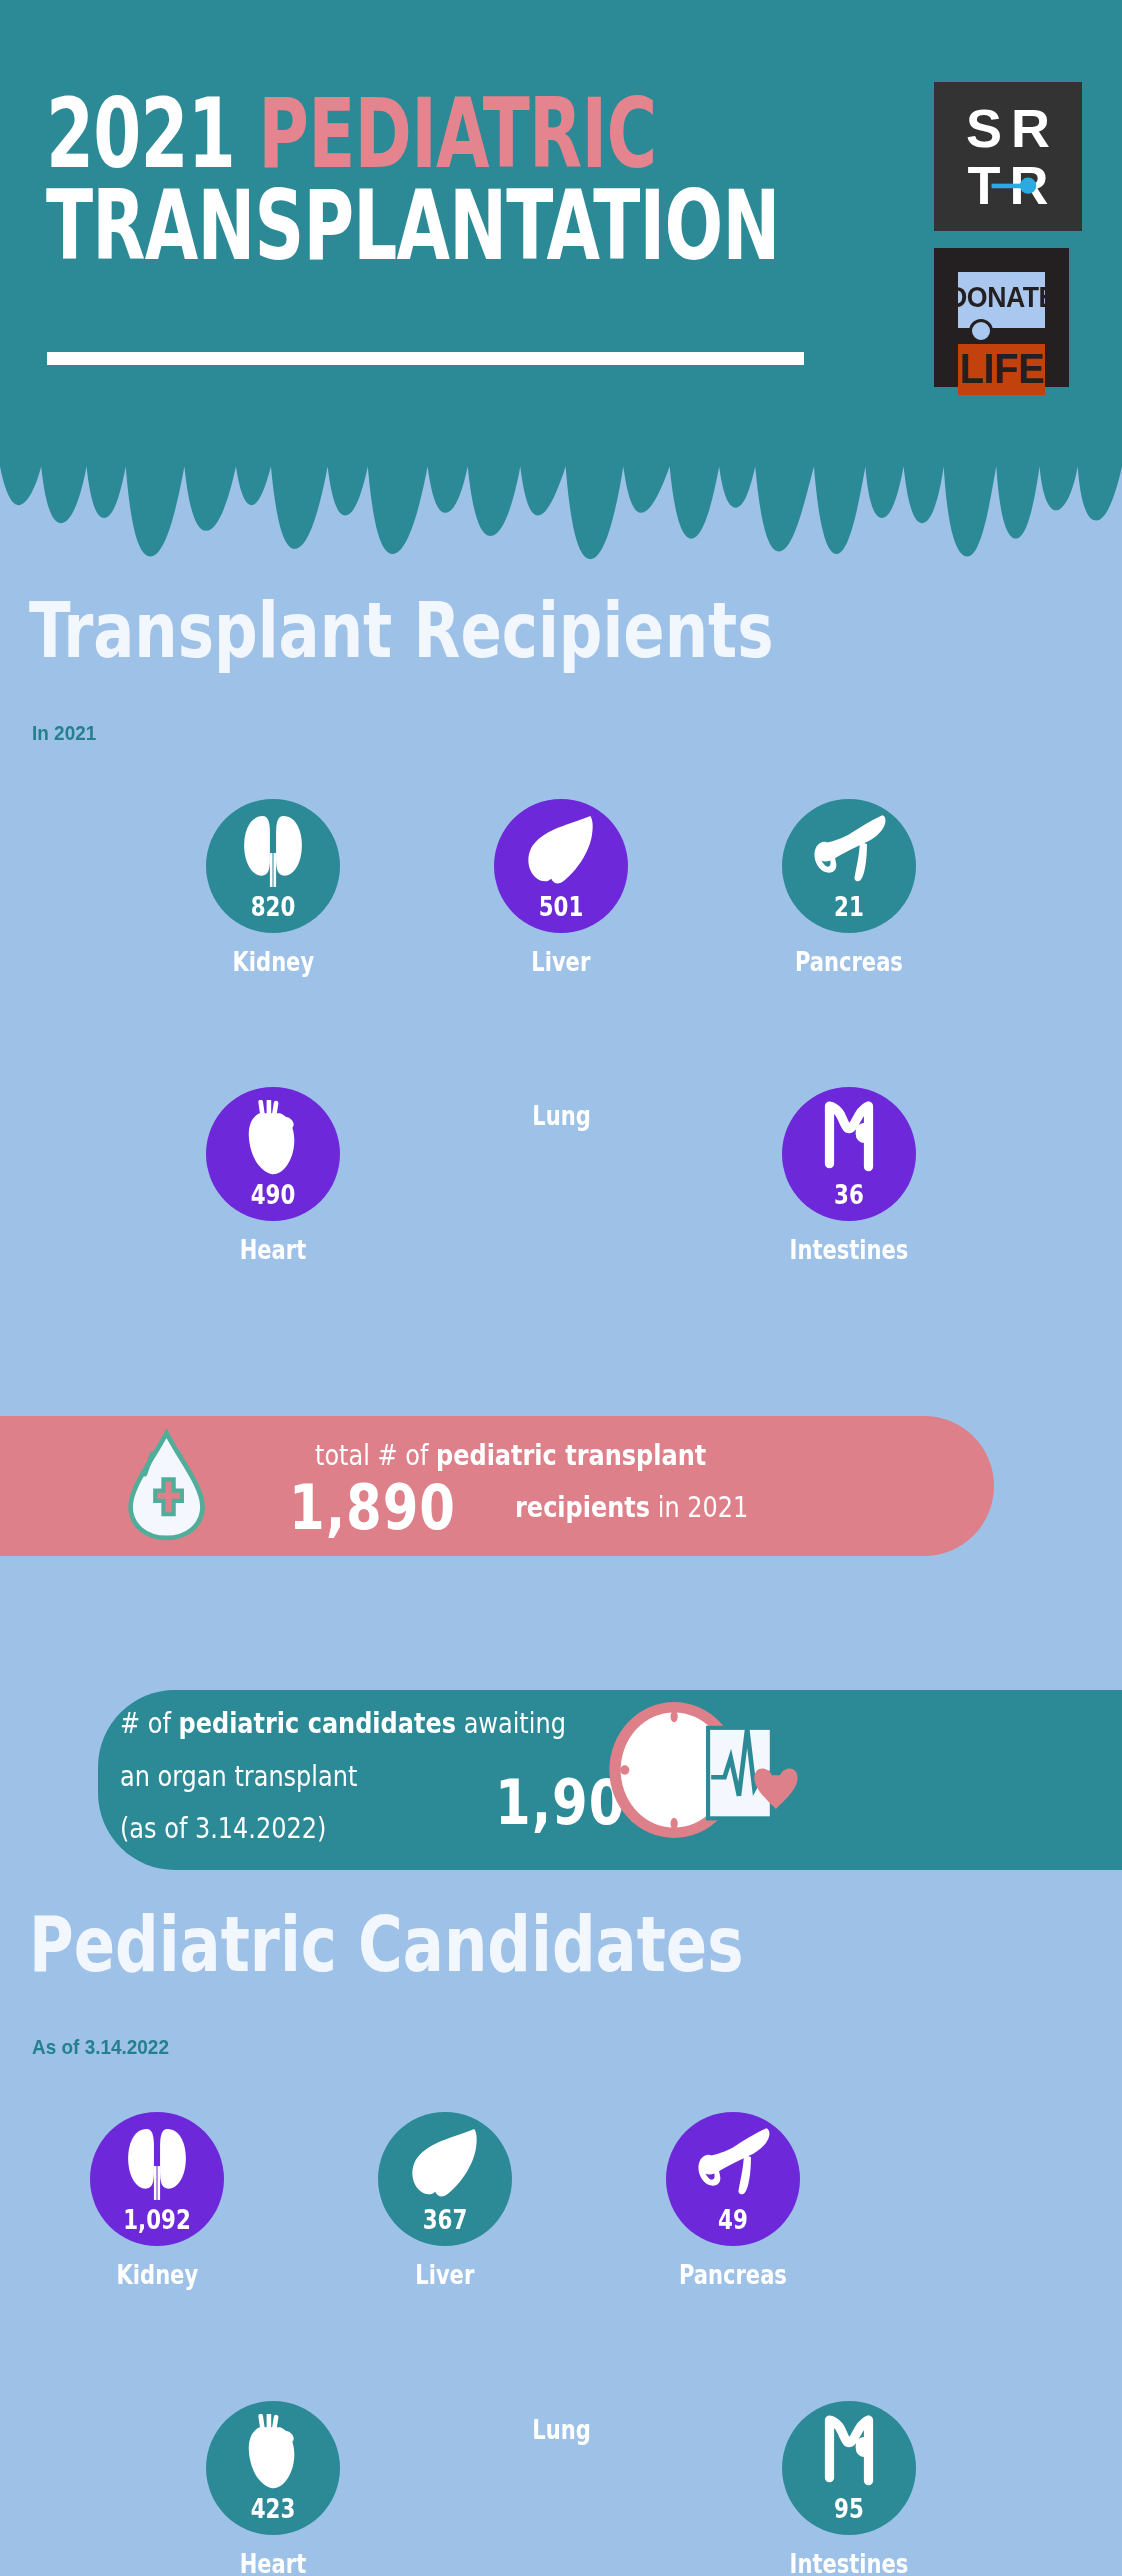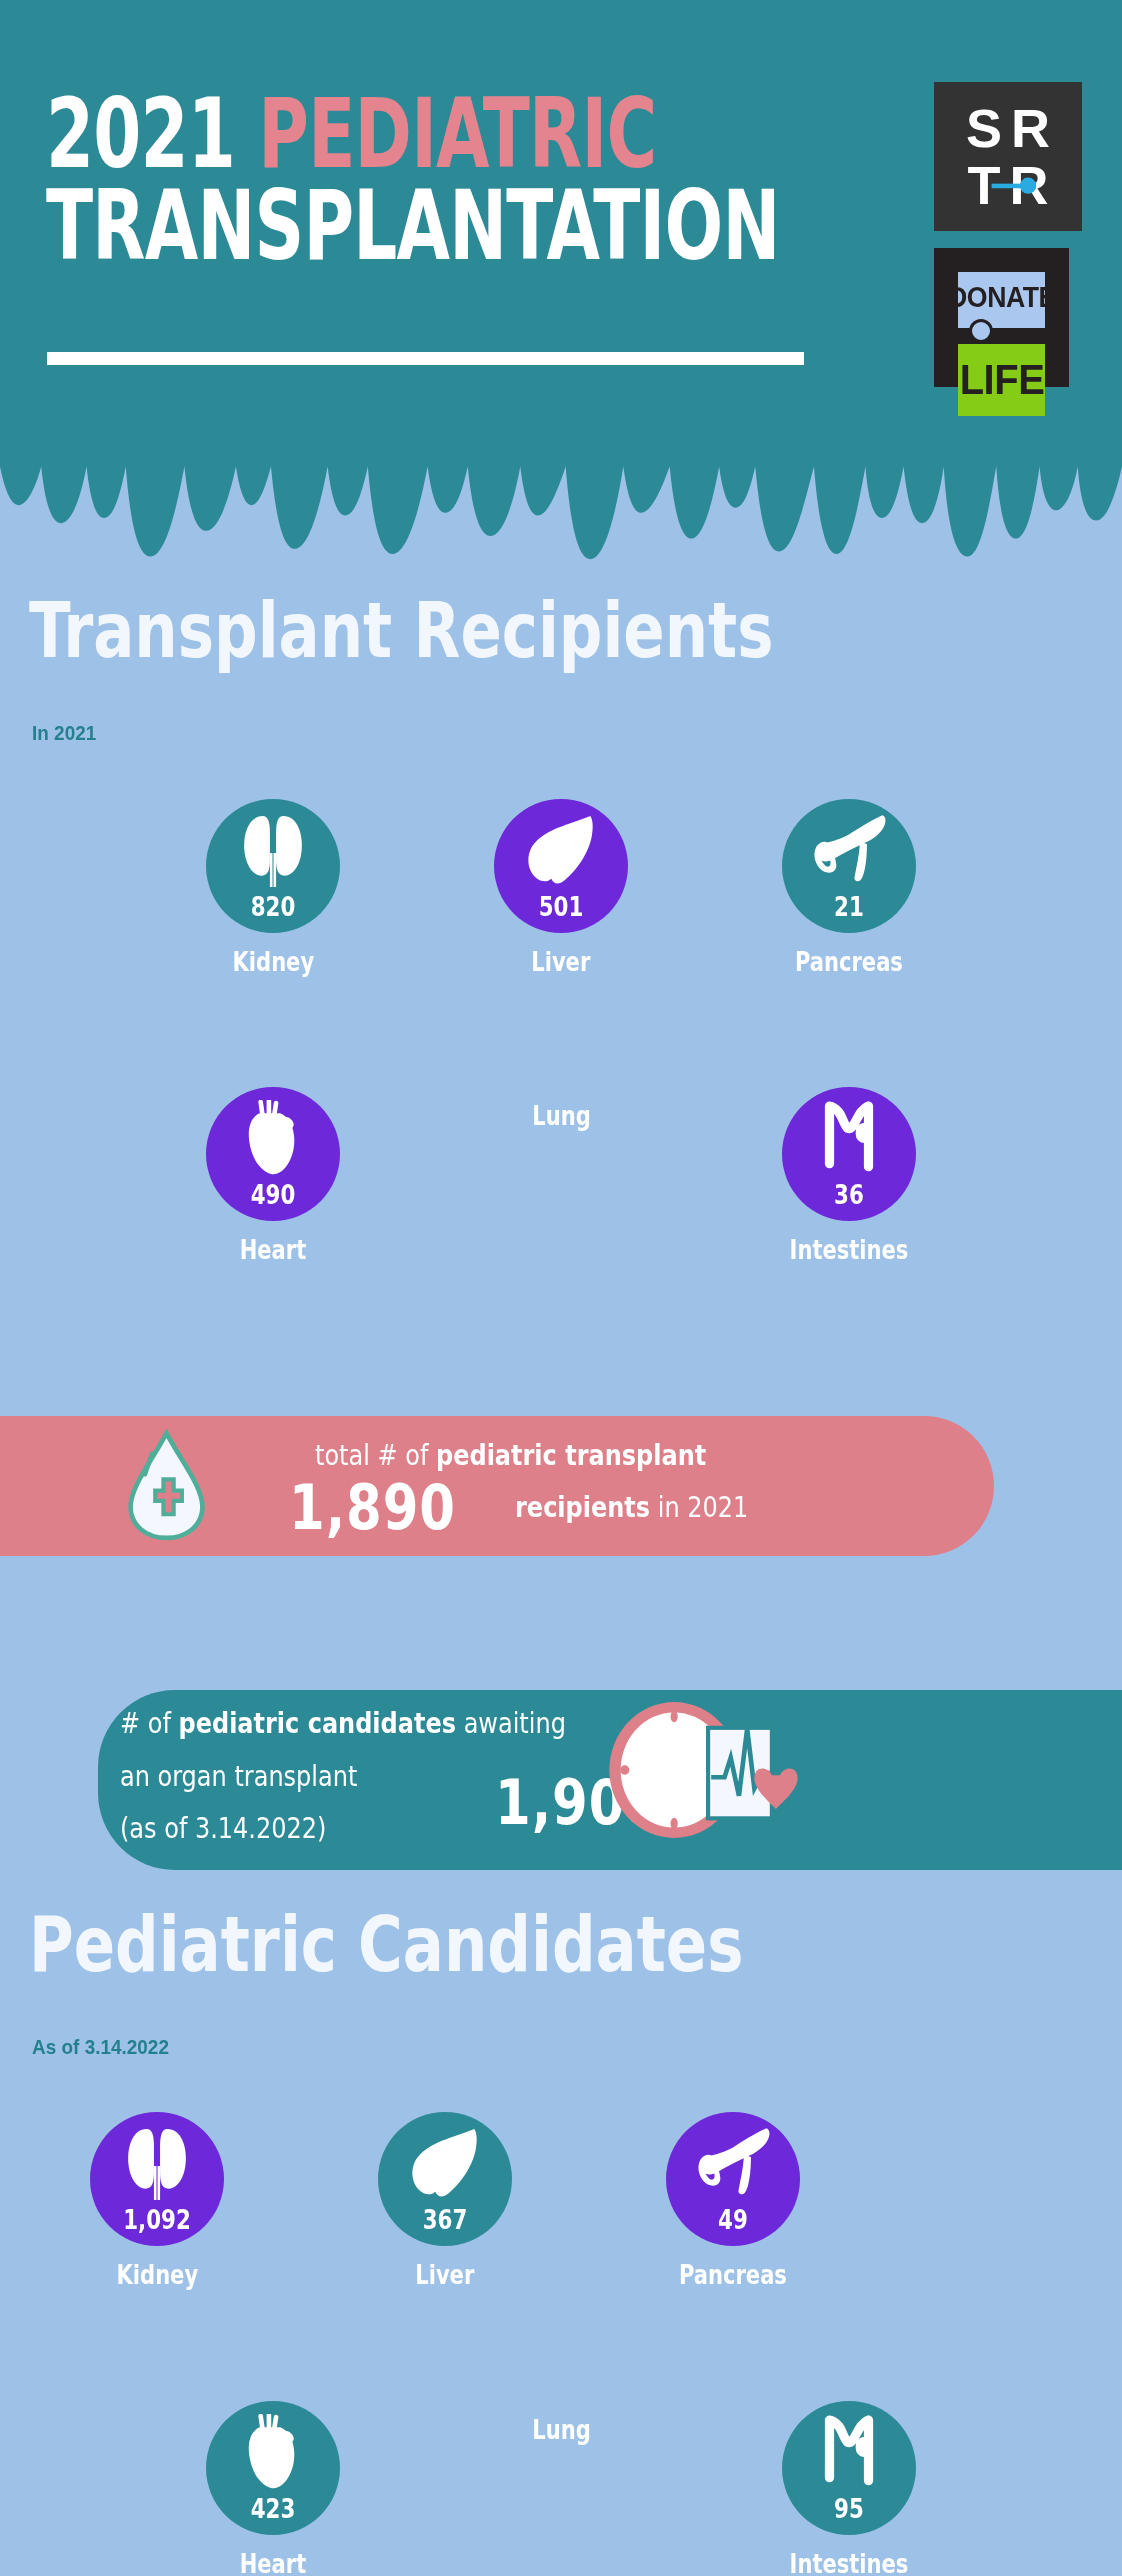--- a/index.html
+++ b/index.html
@@ -43,21 +43,21 @@
   .dl-top-text{
     position:absolute;left:50%;top:44%;transform:translate(-50%,-50%) scaleX(0.92);
     font-family:"Liberation Sans",sans-serif;font-weight:bold;font-size:29px;color:#241f20;
     letter-spacing:-0.5px;white-space:nowrap;
   }
   .dl-band{position:relative;height:15.5px;background:#241f20;}
   .dl-swirl{
     position:absolute;left:11.3px;top:-9.3px;width:24px;height:24px;border-radius:50%;
     border:3.6px solid #241f20;background:#a9c7ef;box-sizing:border-box;
   }
-  .dl-bot{position:relative;height:72px;background:#84cc16;overflow:hidden;text-align:right;}
+  .dl-bot{position:relative;height:51px;background:#c2410c;overflow:hidden;text-align:right;}
   .dl-bot-text{
     position:absolute;left:50%;top:50%;transform:translate(-50%,-50%) scaleX(0.95);
     font-family:"Liberation Sans",sans-serif;font-weight:bold;font-size:42px;color:#241f20;
     letter-spacing:-0.5px;white-space:nowrap;
   }
   .dl-reg{position:absolute;right:-15.5px;top:-3.1px;font-size:13.4px;color:#2b8a95;font-family:"Liberation Sans",sans-serif;}
 
   
   .drips{position:absolute;left:0;top:428px;width:1122px;height:144px;}
 

